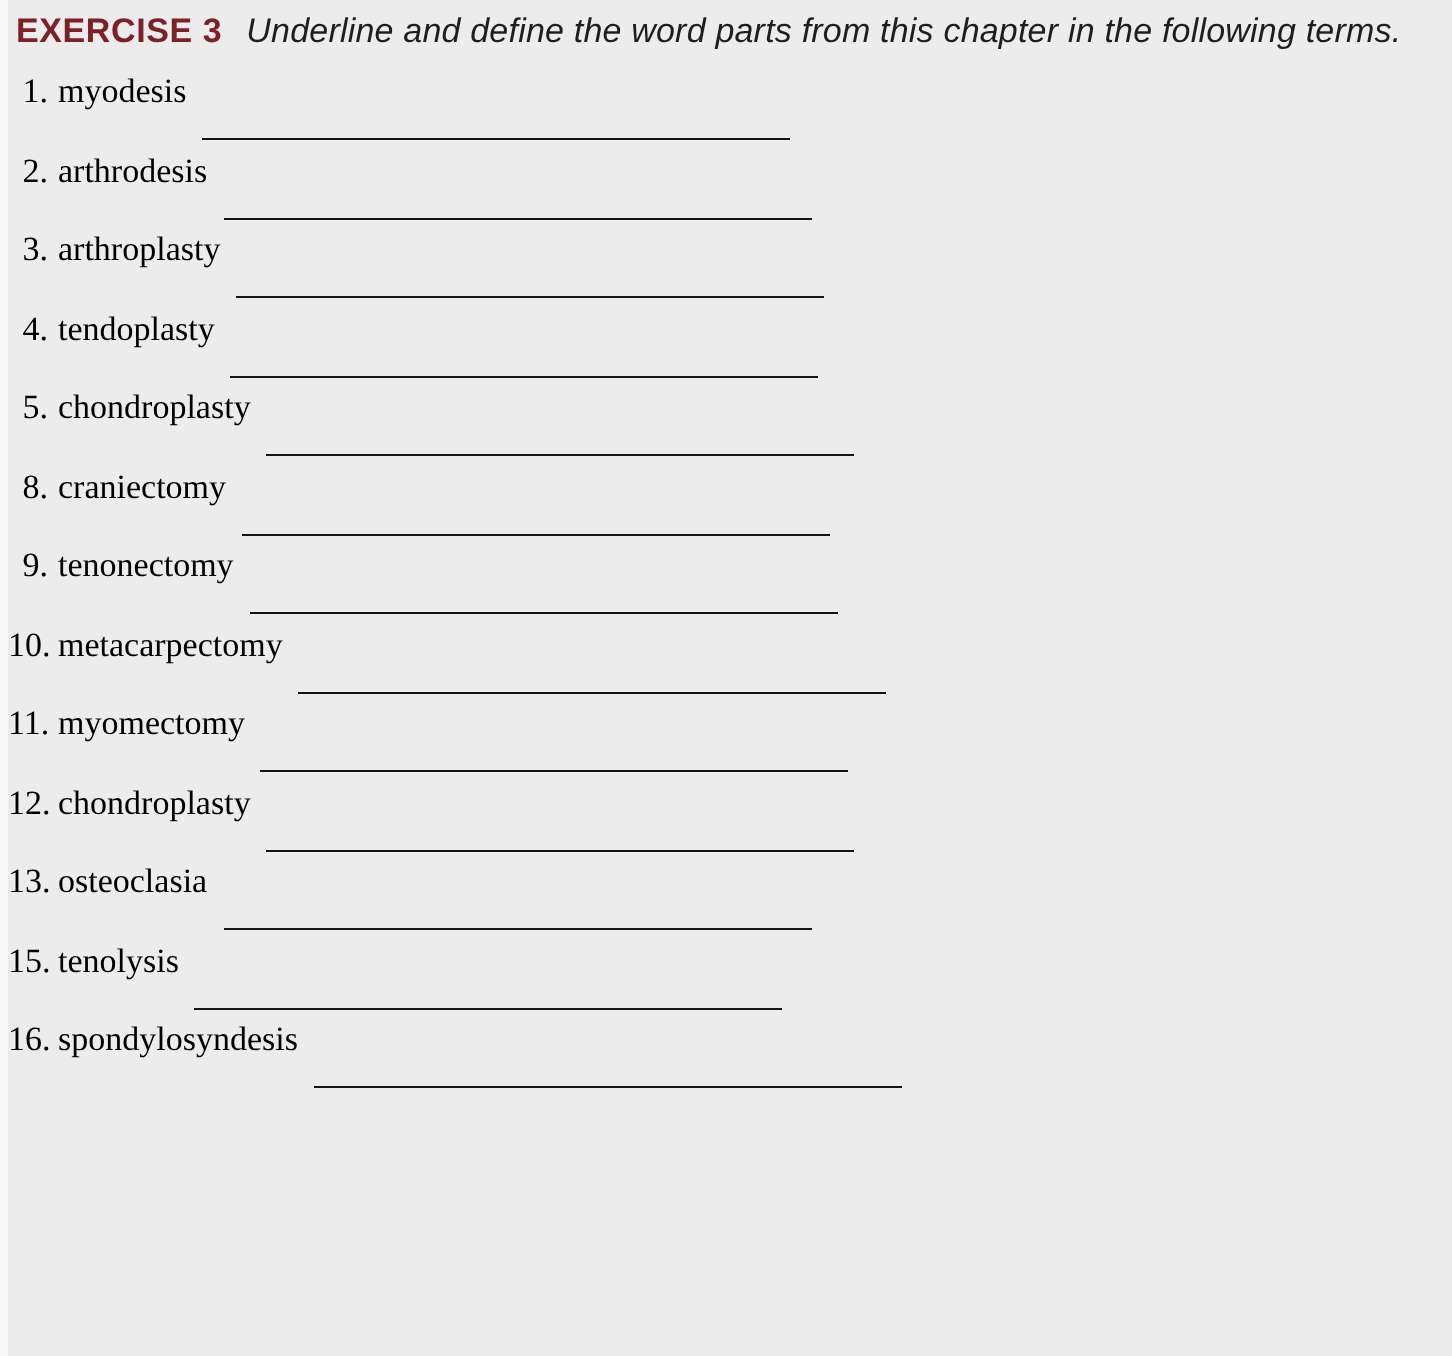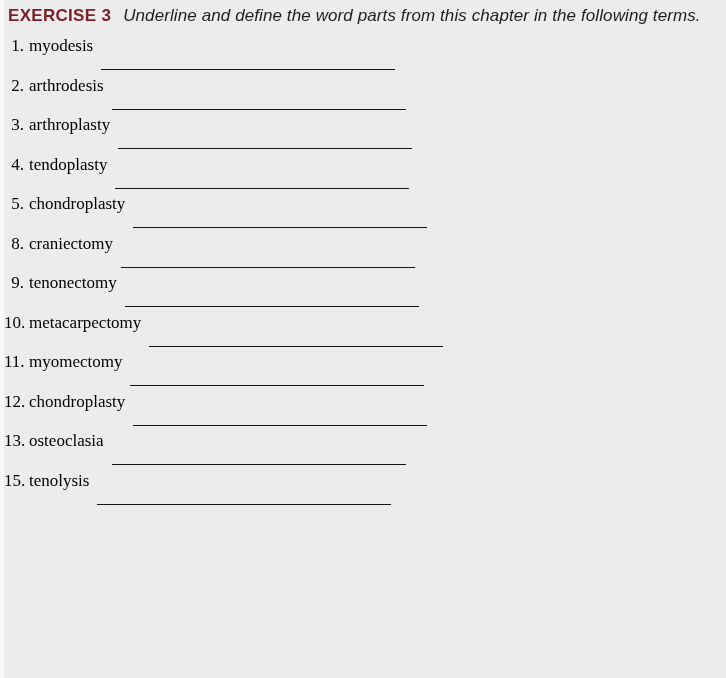--- a/index.html
+++ b/index.html
@@ -84,13 +84,14 @@
   <div class="item"><span class="num">3.</span><span class="term">arthroplasty</span><span class="blank"></span></div>
   <div class="item"><span class="num">4.</span><span class="term">tendoplasty</span><span class="blank"></span></div>
   <div class="item"><span class="num">5.</span><span class="term">chondroplasty</span><span class="blank"></span></div>
   <div class="item"><span class="num">8.</span><span class="term">craniectomy</span><span class="blank"></span></div>
   <div class="item"><span class="num">9.</span><span class="term">tenonectomy</span><span class="blank"></span></div>
   <div class="item"><span class="num">10.</span><span class="term">metacarpectomy</span><span class="blank"></span></div>
   <div class="item"><span class="num">11.</span><span class="term">myomectomy</span><span class="blank"></span></div>
   <div class="item"><span class="num">12.</span><span class="term">chondroplasty</span><span class="blank"></span></div>
   <div class="item"><span class="num">13.</span><span class="term">osteoclasia</span><span class="blank"></span></div>
   <div class="item"><span class="num">15.</span><span class="term">tenolysis</span><span class="blank"></span></div>
+  <div class="item"><span class="num">16.</span><span class="term">spondylosyndesis</span><span class="blank"></span></div>
 </div>
 
 </body></html>

